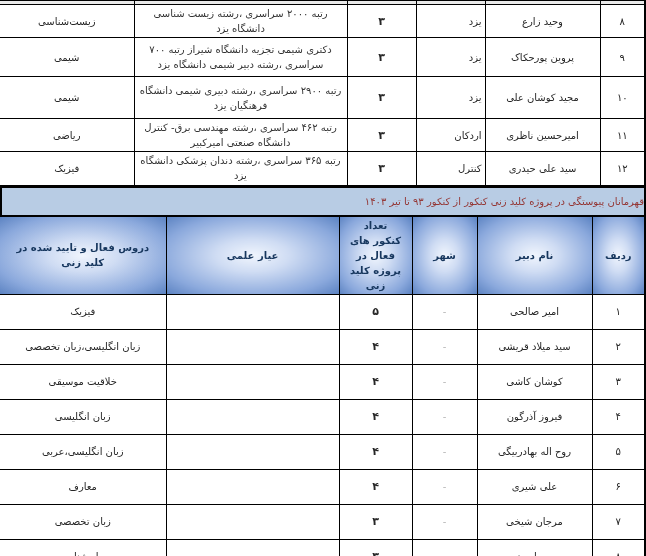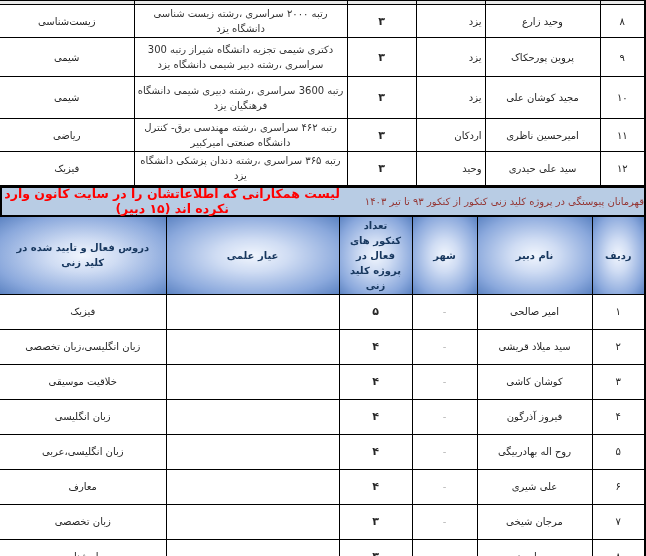--- a/index.html
+++ b/index.html
@@ -75,53 +75,52 @@
       <td class="city-cell">یزد</td>
       <td class="count-cell">۳</td>
       <td class="rank-cell">رتبه ۲۰۰۰ سراسری ،رشته زیست شناسی  دانشگاه یزد</td>
       <td class="subj-cell">زیست‌شناسی</td>
     </tr>
     <tr class="h39">
       <td class="num-cell">۹</td>
       <td class="name-cell">پروین پورحکاک</td>
       <td class="city-cell">یزد</td>
       <td class="count-cell">۳</td>
-      <td class="rank-cell">دکتری شیمی تجزیه دانشگاه  شیراز رتبه 300 سراسری ،رشته دبیر شیمی دانشگاه یزد</td>
+      <td class="rank-cell">دکتری شیمی تجزیه دانشگاه  شیراز رتبه ۷۰۰ سراسری ،رشته دبیر شیمی دانشگاه یزد</td>
       <td class="subj-cell">شیمی</td>
     </tr>
     <tr class="h42">
       <td class="num-cell">۱۰</td>
       <td class="name-cell">مجید کوشان علی</td>
       <td class="city-cell">یزد</td>
       <td class="count-cell">۳</td>
-      <td class="rank-cell">رتبه 3600 سراسری ،رشته دبیری شیمی دانشگاه فرهنگیان یزد</td>
+      <td class="rank-cell">رتبه ۲۹۰۰ سراسری ،رشته دبیری شیمی دانشگاه فرهنگیان یزد</td>
       <td class="subj-cell">شیمی</td>
     </tr>
     <tr class="h31">
       <td class="num-cell">۱۱</td>
       <td class="name-cell">امیرحسین ناظری</td>
       <td class="city-cell">اردکان</td>
       <td class="count-cell">۳</td>
       <td class="rank-cell">رتبه ۴۶۲ سراسری ،رشته مهندسی برق- کنترل دانشگاه صنعتی امیرکبیر</td>
       <td class="subj-cell">ریاضی</td>
     </tr>
     <tr class="h34">
       <td class="num-cell">۱۲</td>
       <td class="name-cell">سید علی حیدری</td>
-      <td class="city-cell">وحید</td>
+      <td class="city-cell">کنترل</td>
       <td class="count-cell">۳</td>
       <td class="rank-cell">رتبه ۳۶۵ سراسری ،رشته دندان پزشکی دانشگاه یزد</td>
       <td class="subj-cell">فیزیک</td>
     </tr>
   </tbody>
     </table>
 
   <div class="banner">
     <span class="right-part">قهرمانان پیوستگی در پروژه کلید زنی کنکور از کنکور ۹۳ تا تیر ۱۴۰۳</span>
-    <span class="left-part">لیست همکارانی که اطلاعاتشان را در سایت کانون وارد نکرده اند (۱۵ دبیر)</span>
   </div>
 
   <table class="bottbl">
     <colgroup>
       <col style="width:53px">
         <col style="width:115px">
         <col style="width:65px">
       <col style="width:73px">
         <col style="width:173px">
         <col style="width:167px">

